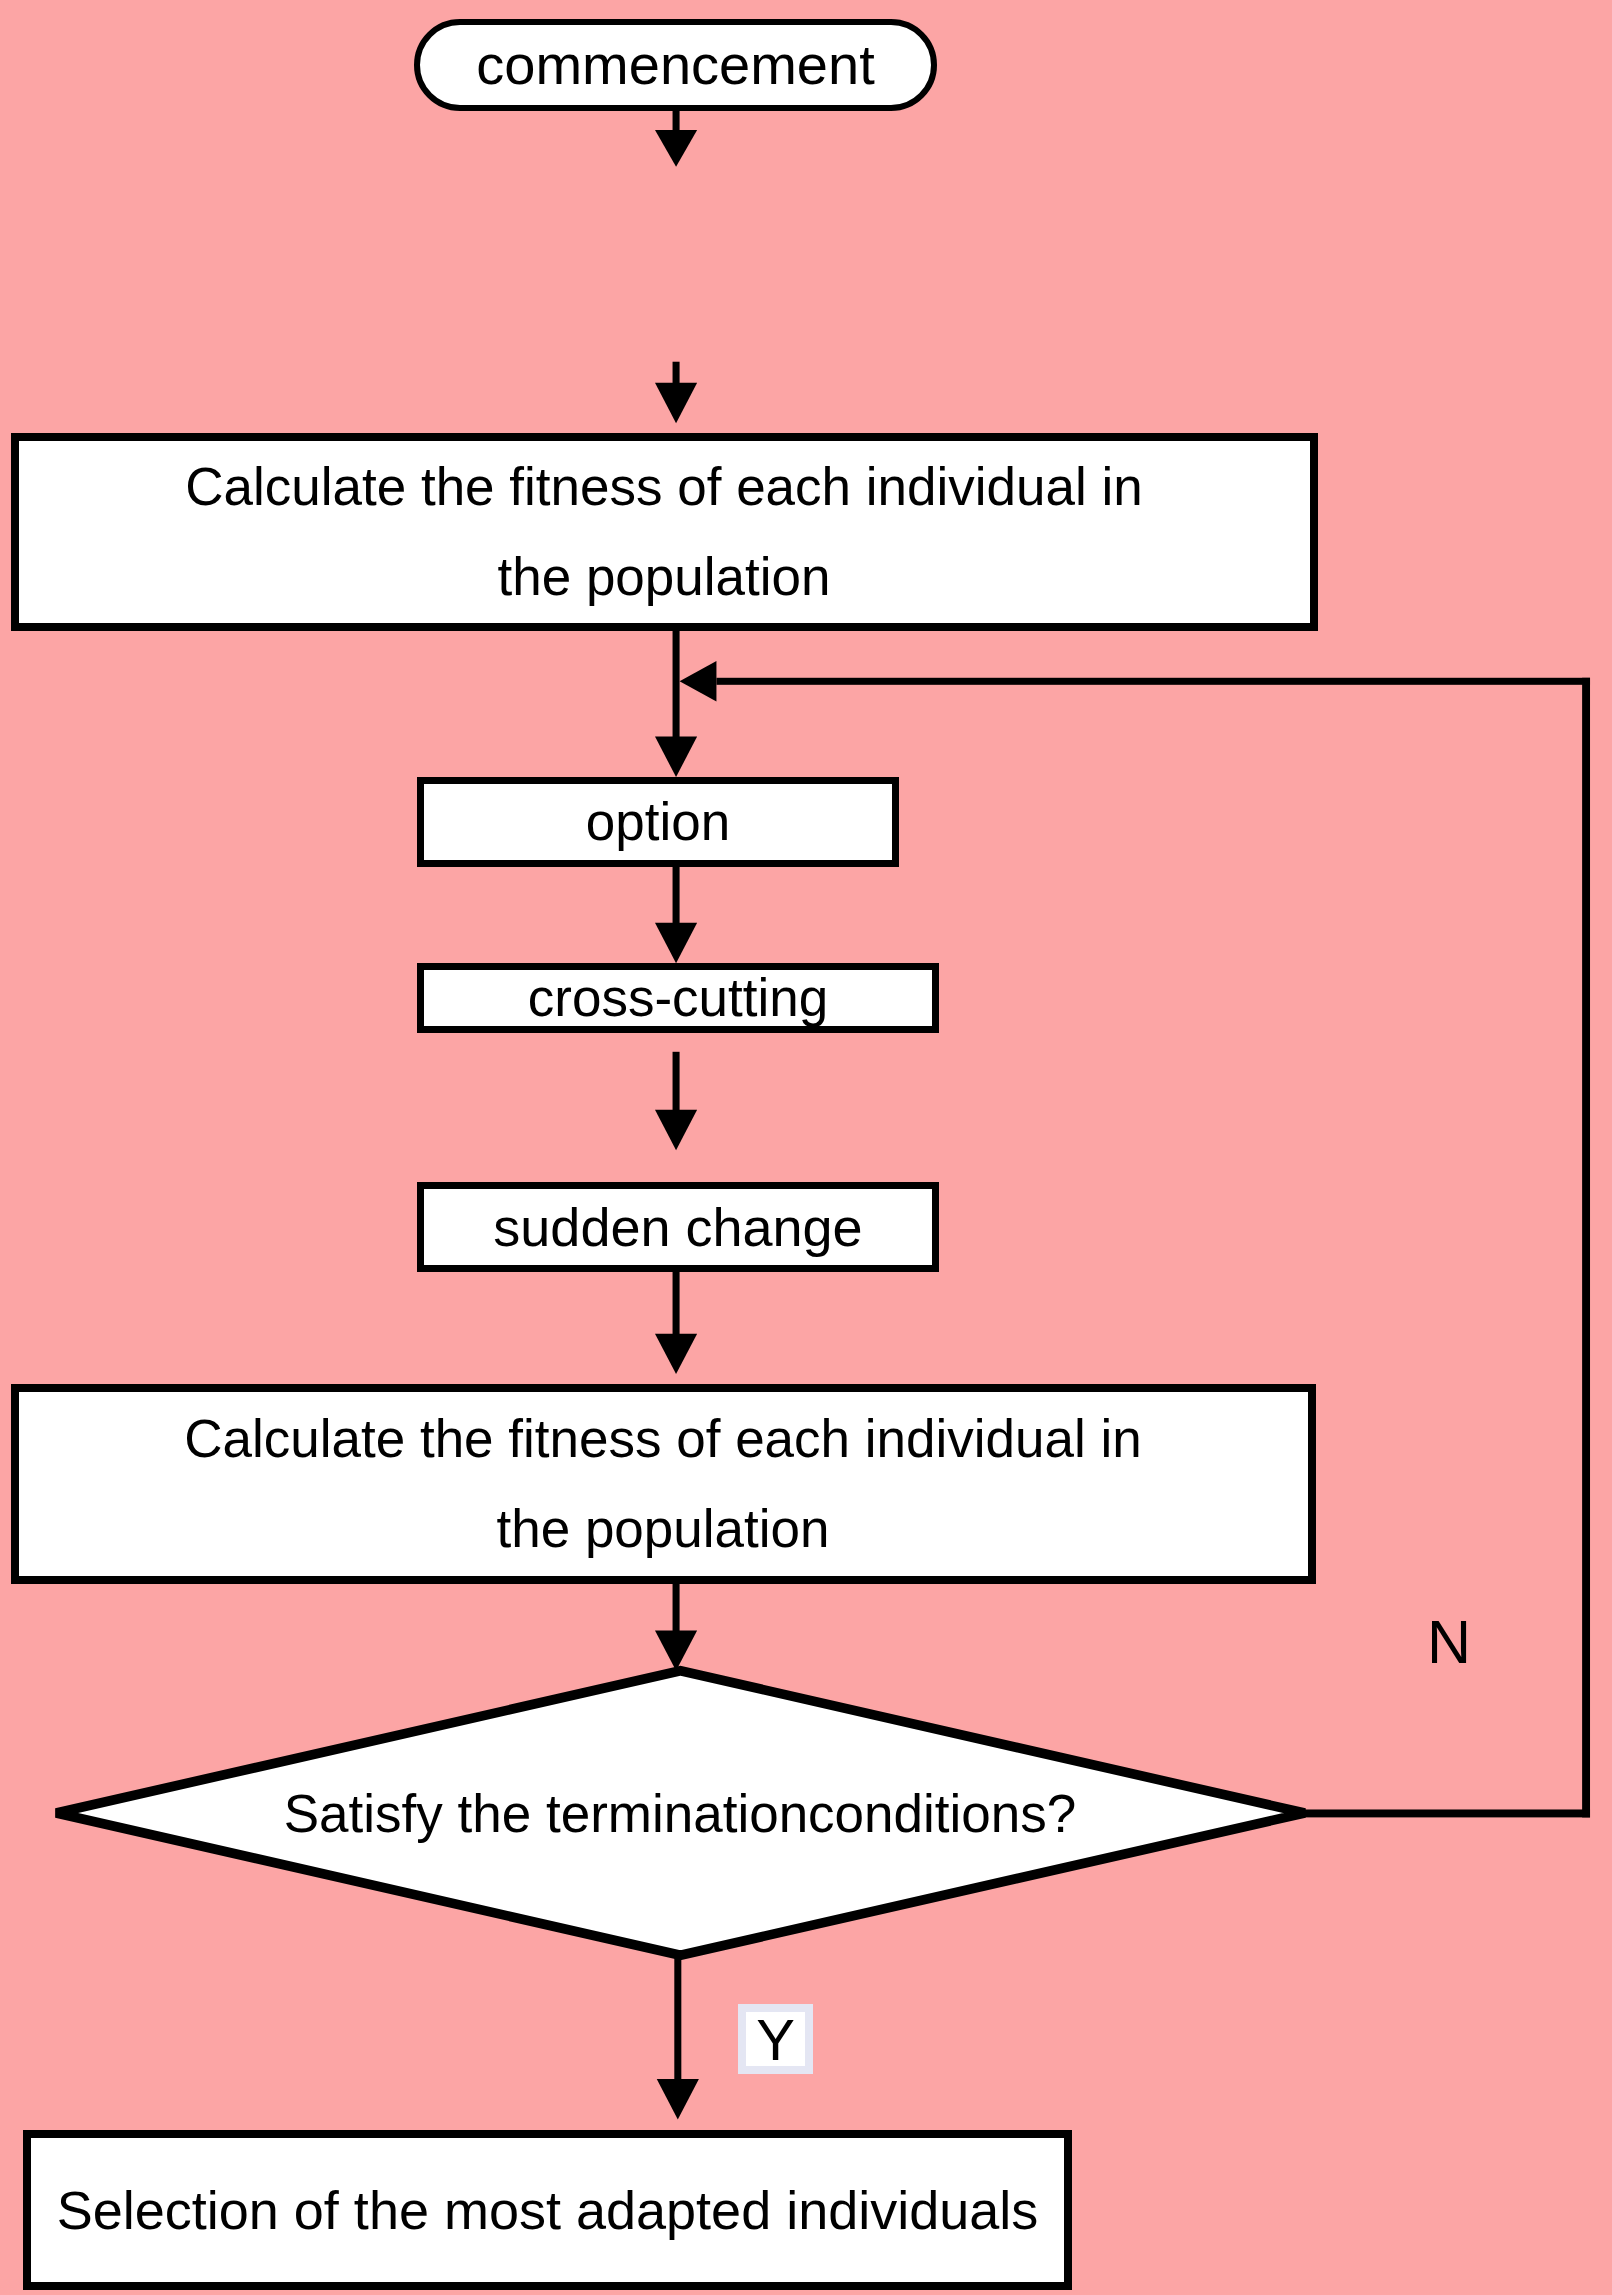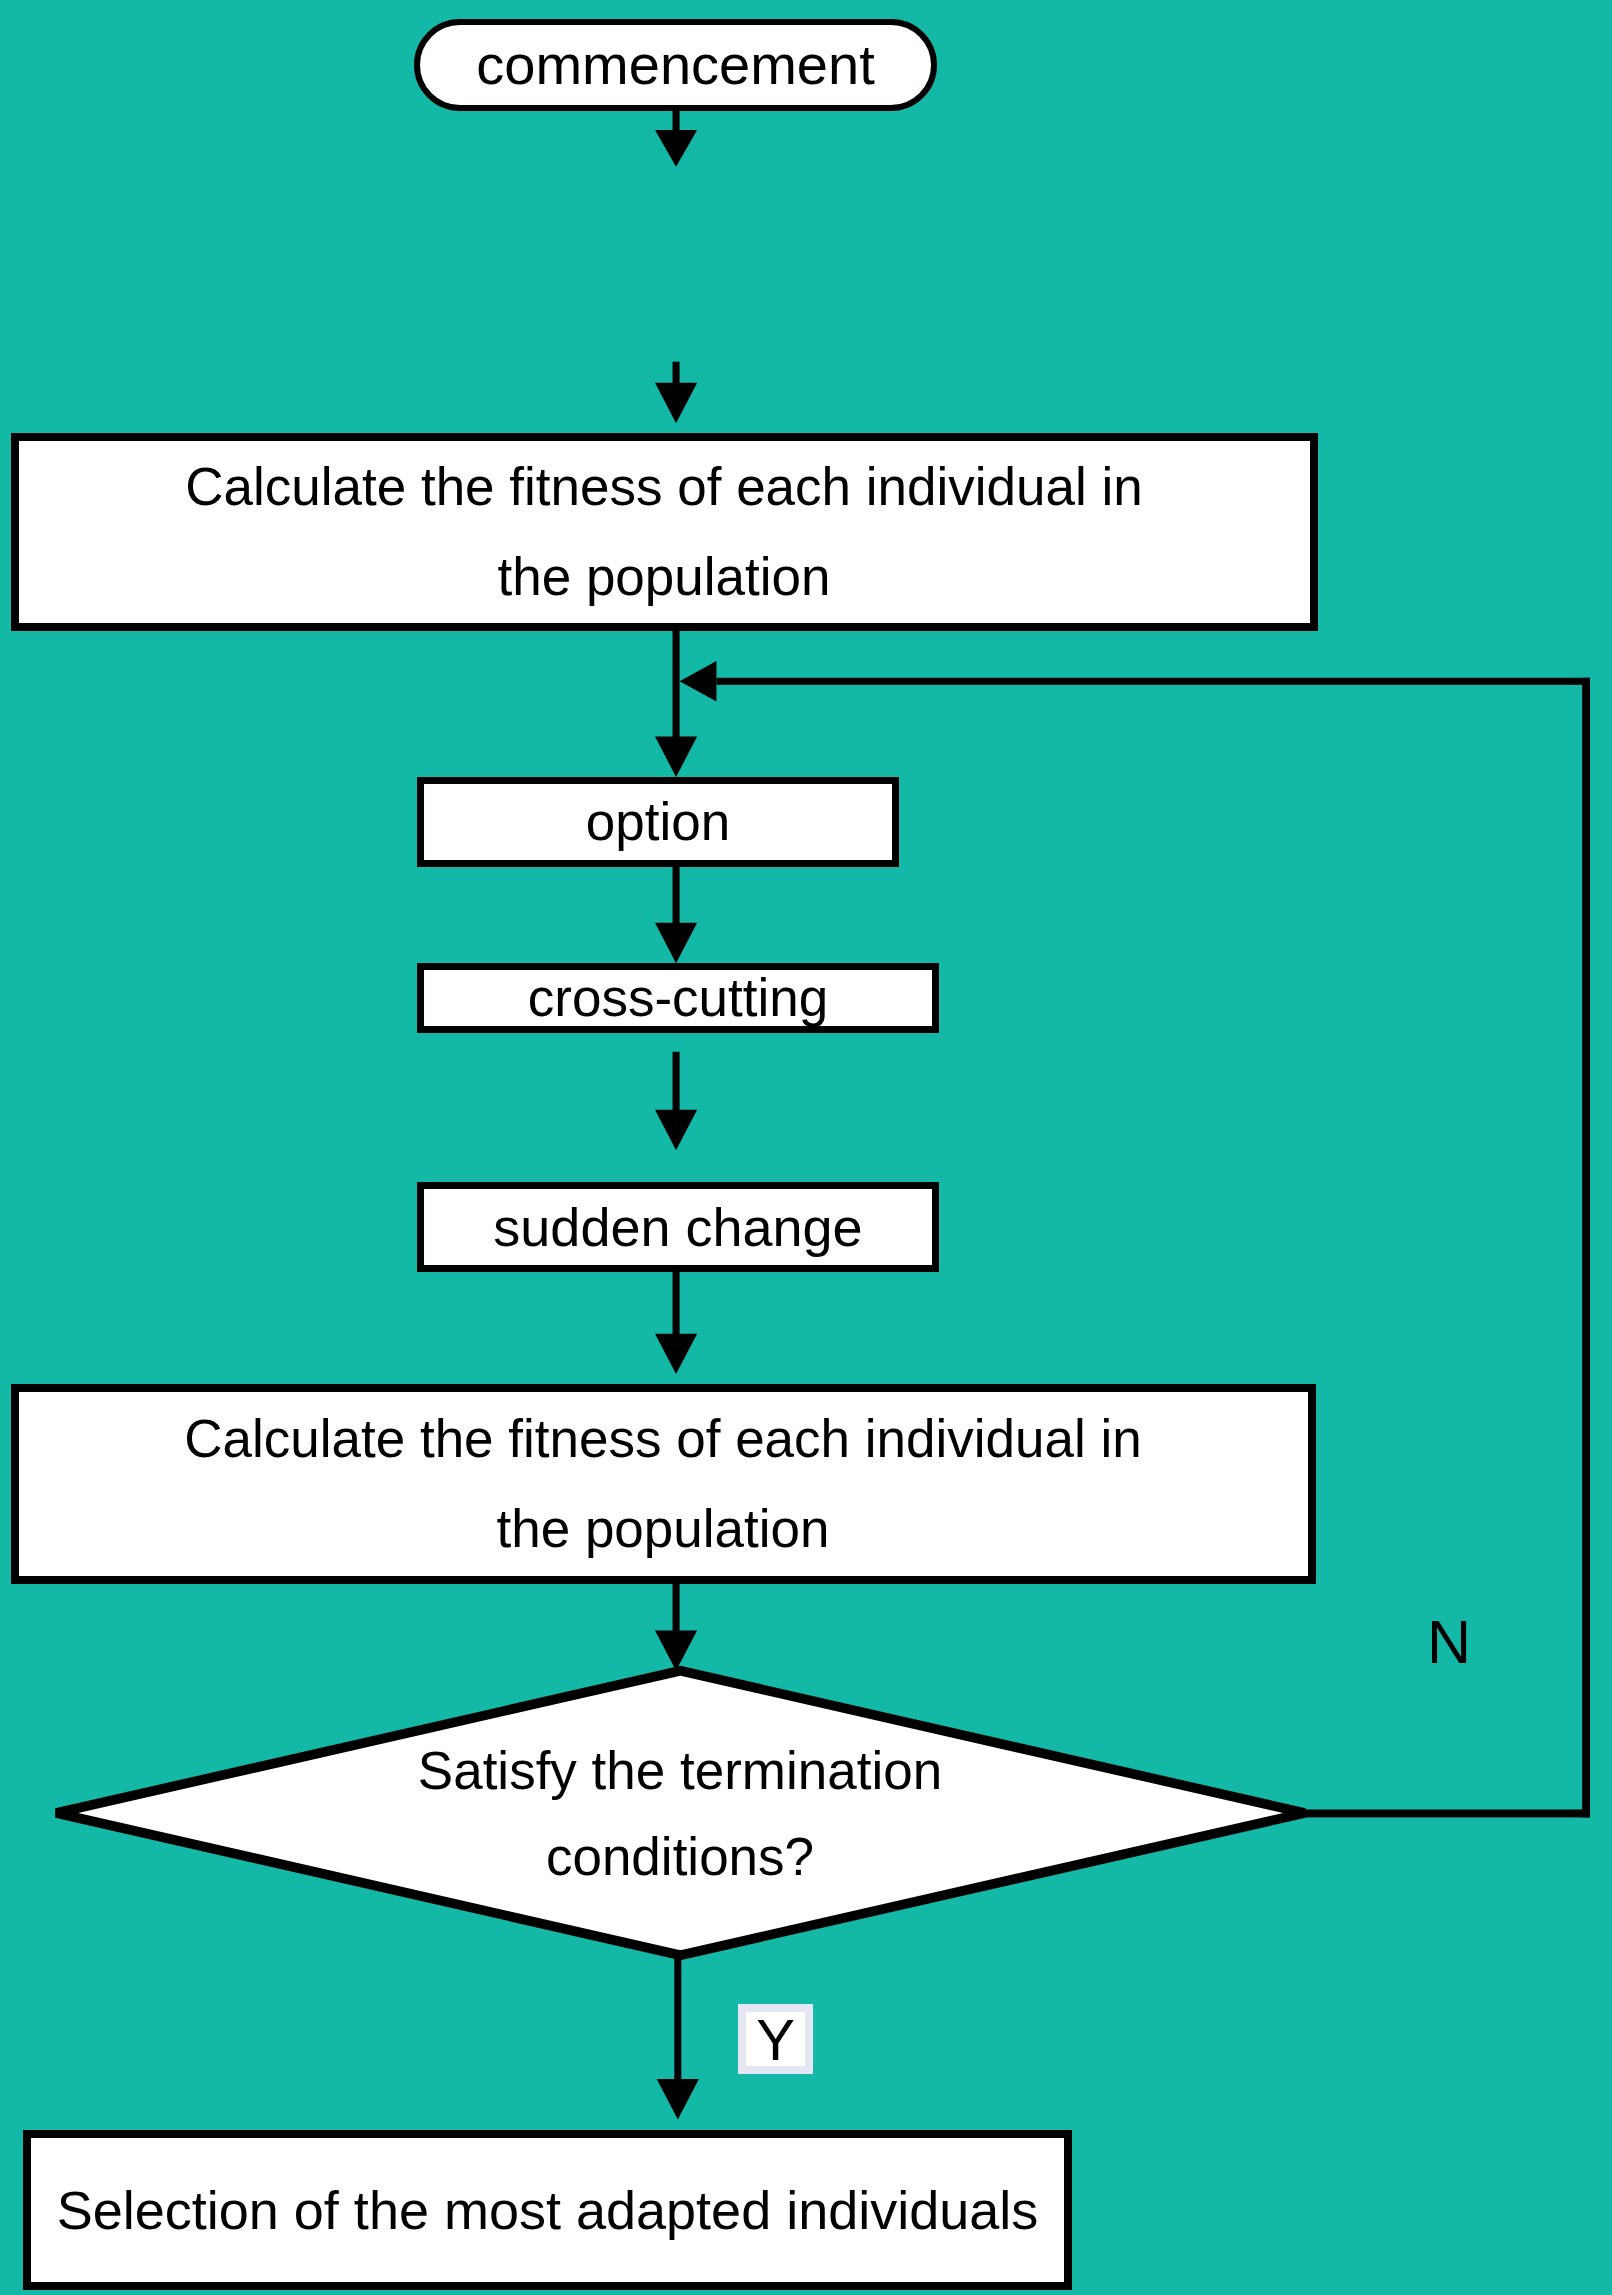--- a/index.html
+++ b/index.html
@@ -4,21 +4,21 @@
 <style>
   html, body {
     margin: 0;
     padding: 0;
     background: #ffffff;
   }
   .canvas {
     position: relative;
     width: 1612px;
     height: 2295px;
-    background: #14b8a6;
+    background: #fca5a5;
     font-family: "Liberation Sans", sans-serif;
     color: #000000;
     overflow: hidden;
   }
   .connectors {
     position: absolute;
     left: 0;
     top: 0;
     z-index: 1;
   }
@@ -47,21 +47,21 @@
   .create-node  { left: 306px; top: 167px;  width: 744px;  height: 198px; }
   .calc1-node   { left: 10.5px;  top: 423px;  width: 1307px; height: 198px; }
   .option-node  { left: 417px; top: 777px;  width: 482px;  height: 90px; }
   .cross-node   { left: 417px; top: 963px; width: 522px;  height: 70px; }
   .sudden-node  { left: 417px; top: 1150px; width: 522px;  height: 90px; font-size: 54px; margin-top: 32px; }
   .calc2-node   { left: 10.5px;  top: 1374px; width: 1305px; height: 200px; }
   .selection-node { left: 23px; top: 2120px; width: 1049px; height: 160px; font-size: 54px; }
   .decision-label {
     position: absolute;
     left: 241px; top: 1726px; width: 878px; height: 176px;
-    display: flex; flex-direction: column;
+    display: flex; flex-direction: row;
     align-items: center; justify-content: center;
     text-align: center;
     font-size: 53px; line-height: 86px;
     z-index: 3;
     white-space: nowrap;
   }
   .branch-label {
     position: absolute;
     z-index: 3;
     font-size: 61px;

